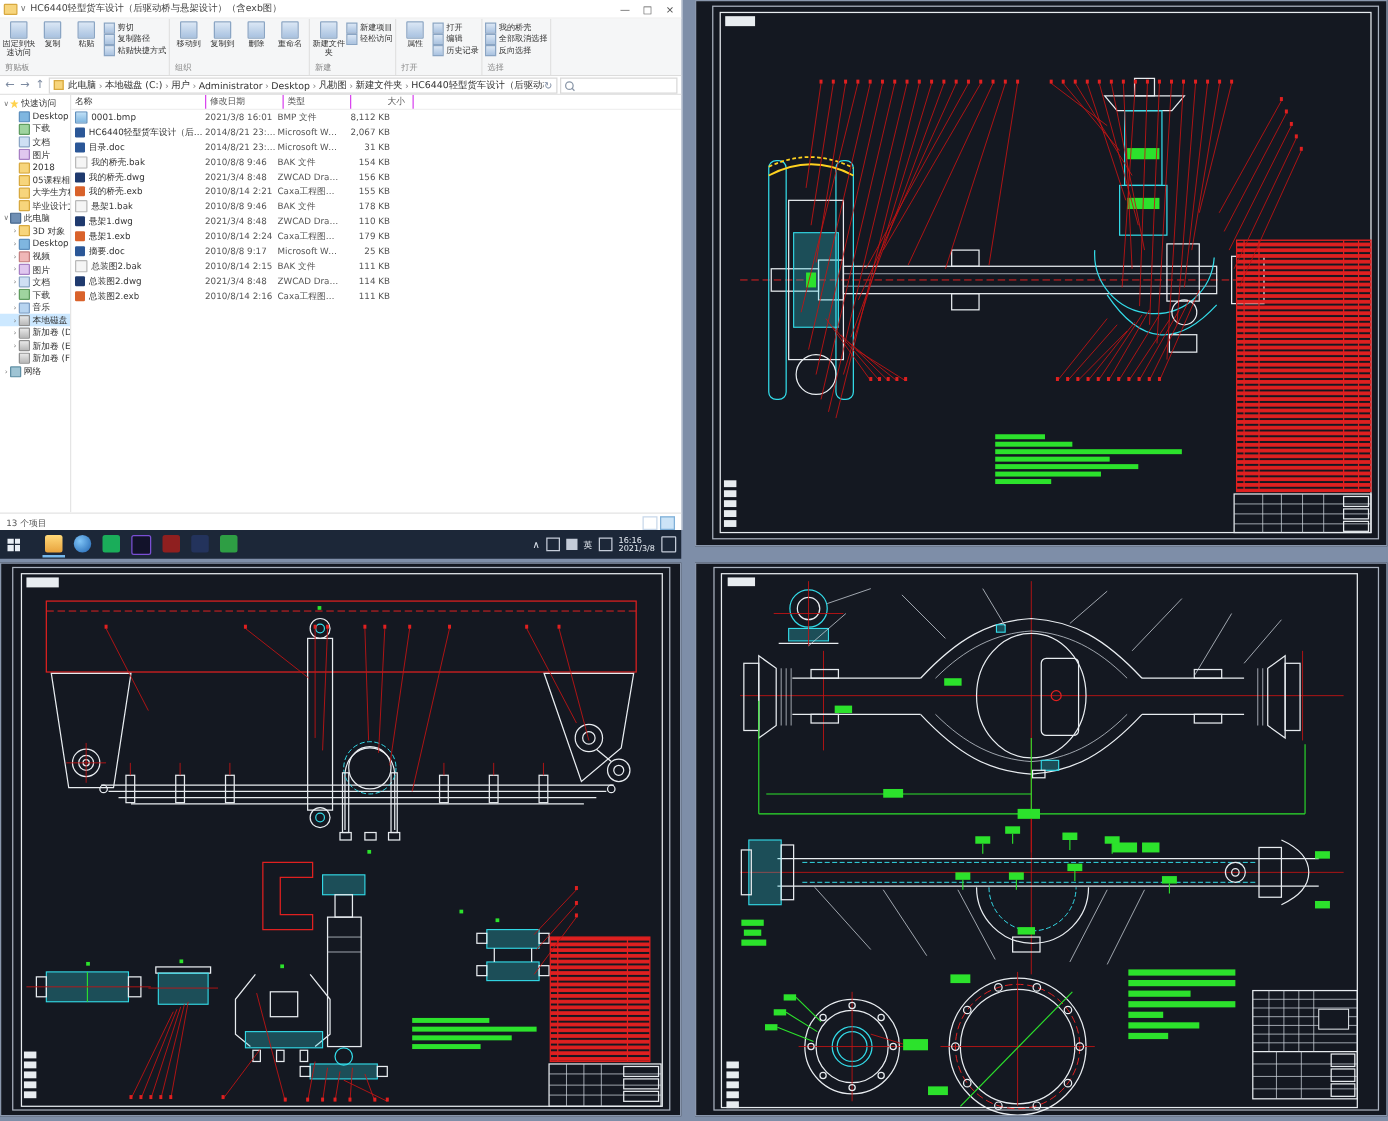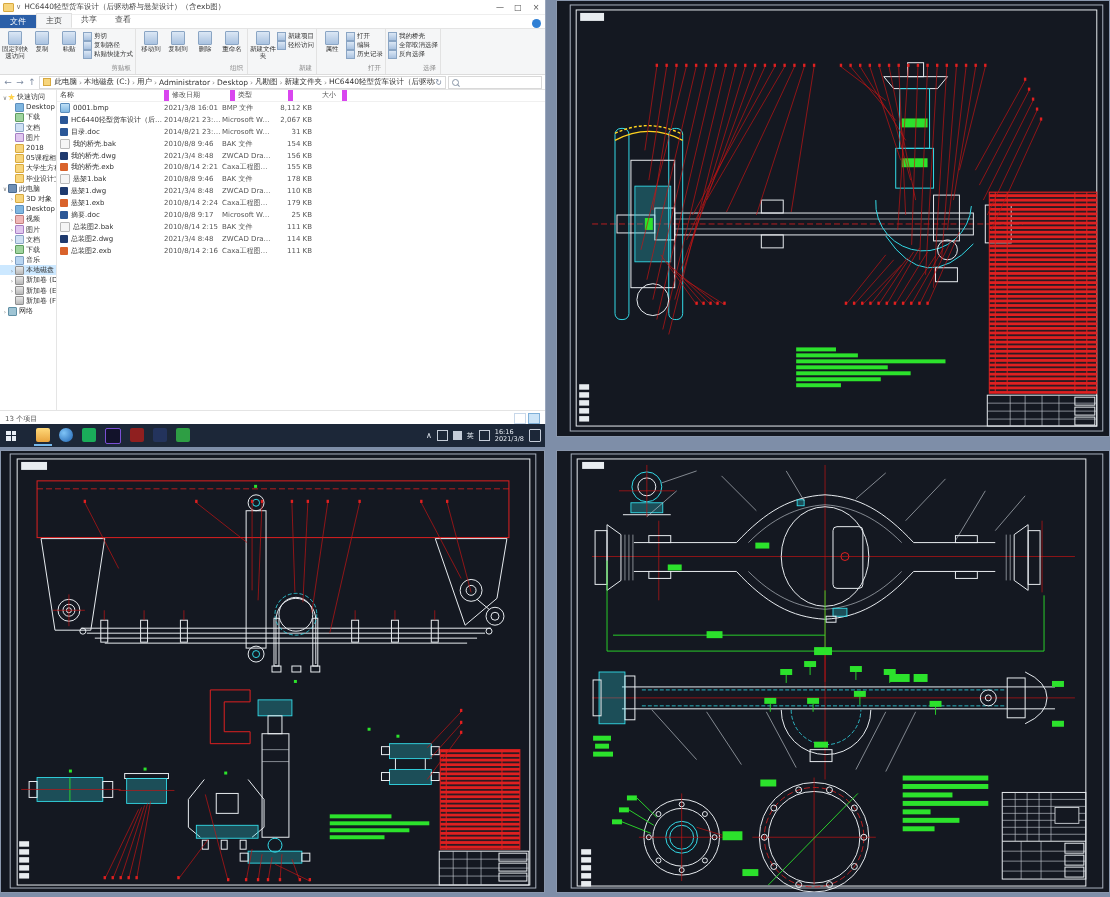--- a/index.html
+++ b/index.html
@@ -24,21 +24,21 @@
   .ribbon{height:45px;flex:0 0 45px;background:#f5f6f7;border-bottom:1px solid #dcdcdc;display:flex;align-items:stretch;overflow:hidden;}
   .rgroup{display:flex;flex-direction:column;border-right:1px solid #e2e2e2;padding:1px 2px 0 2px;}
   .rbody{display:flex;flex:1;align-items:flex-start;gap:1px;}
   .rbig{width:26px;display:flex;flex-direction:column;align-items:center;padding-top:1px;}
   .rbig .ric{width:12px;height:12px;background:linear-gradient(#dbe7f5,#a9c2e0);border:1px solid #8aa5c4;border-radius:1px;}
   .rlbl{font-size:6.5px;line-height:7px;text-align:center;color:#333;max-height:14px;overflow:hidden;margin-top:1px;}
   .rsmallcol{display:flex;flex-direction:column;gap:1px;padding-top:2px;}
   .rsmall{display:flex;align-items:center;gap:2px;height:8px;}
   .rics{width:7px;height:7px;background:linear-gradient(#dbe7f5,#a9c2e0);border:1px solid #8aa5c4;}
   .rslbl{font-size:6.5px;color:#333;white-space:nowrap;max-width:52px;overflow:hidden;}
-  .rcap{font-size:6.5px;color:#888;text-align:right;padding:0 2px 1px 2px;}
+  .rcap{font-size:6.5px;color:#888;text-align:left;padding:0 2px 1px 2px;}
   .addrrow{height:14px;flex:0 0 14px;display:flex;align-items:center;gap:2px;padding:0 3px;background:#fff;border-bottom:1px solid #e4e4e4;}
   .navarr{color:#7c8aa0;font-size:9px;width:10px;text-align:center;}
   .crumbbox{flex:1;height:11px;border:1px solid #d9d9d9;background:#fff;display:flex;align-items:center;padding:0 3px;overflow:hidden;white-space:nowrap;}
   .crumb{font-size:7.5px;color:#333;}
   .crumbsep{font-size:7.5px;color:#888;margin:0 2px;}
   .crumbbox .refresh{margin-left:auto;color:#7c8aa0;font-size:8px;}
   .searchbox{width:86px;height:11px;border:1px solid #d9d9d9;display:flex;align-items:center;padding:0 3px;flex:0 0 86px;}
   .lens{width:5px;height:5px;border:1px solid #8a97a8;border-radius:50%;position:relative;}
   .lens::after{content:"";position:absolute;width:3px;height:1px;background:#8a97a8;transform:rotate(45deg);left:4px;top:5px;}
   .main{flex:1;display:flex;overflow:hidden;background:#fff;}
@@ -54,21 +54,21 @@
   .ni-doc{background:#cfe0f4;border:1px solid #8aa5c4;}
   .ni-pic{background:#e0c7ef;border:1px solid #a77fc4;}
   .ni-video{background:#f0b7b7;border:1px solid #c47f7f;}
   .ni-music{background:#b7d4f0;border:1px solid #7f9fc4;}
   .ni-pc{background:#6f8fb4;border:1px solid #4a6a8f;}
   .ni-drive{background:linear-gradient(#e8e8e8,#b8b8b8);border:1px solid #8f8f8f;}
   .ni-network{background:#9fc4d4;border:1px solid #5f8fa4;}
   .nlabel{font-size:7px;color:#333;}
   .filepane{flex:1;display:flex;flex-direction:column;overflow:hidden;}
   .fhead{display:flex;height:11px;flex:0 0 11px;border-bottom:1px solid #f0f0f0;align-items:center;color:#666;}
-  .fh{font-size:7px;padding-left:3px;border-right:5px solid #d946ef;height:11px;line-height:11px;}
+  .fh{font-size:7px;padding-left:3px;border-right:1px solid #d946ef;height:11px;line-height:11px;}
   .frow{display:flex;align-items:center;height:11.9px;}
   .fcell{font-size:7px;color:#333;white-space:nowrap;overflow:hidden;text-overflow:ellipsis;}
   .c-name{width:104px;flex:0 0 104px;display:flex;align-items:center;padding-left:3px;}
   .c-date{width:58px;flex:0 0 58px;color:#555;}
   .c-type{width:50px;flex:0 0 50px;color:#555;}
   .c-size{width:40px;flex:0 0 40px;text-align:right;padding-right:6px;color:#555;}
   .fi{width:8px;height:8px;flex:0 0 8px;margin-right:3px;border-radius:1px;}
   .fi-bmp{background:linear-gradient(#bfe0f7,#7fb6e0);border:1px solid #5d8fbd;}
   .fi-word{background:#2b5797;}
   .fi-bak{background:#f5f5f5;border:1px solid #b9b9b9;}
@@ -134,29 +134,20 @@
       <span class="qat">
         <span class="fldico"></span>
         <span class="qarr">∨</span>
       </span>
       <span class="title">HC6440轻型货车设计（后驱动桥与悬架设计）（含exb图）</span>
       <span class="wincontrols">
         <span>—</span>
         <span>□</span>
         <span>×</span>
       </span>
-    </div>
-    <div class="tabsrow">
-      <span class="filetab">文件</span>
-      <span id="tabslist" style="display:flex;">
-          <span class="tab active">主页</span>
-          <span class="tab">共享</span>
-          <span class="tab">查看</span>
-        </span>
-      <span class="helpdot"></span>
     </div>
     <div class="ribbon" id="ribbon">
         <div class="rgroup">
           <div class="rbody">
             <div class="rbig">
               <div class="ric"></div>
               <div class="rlbl">固定到快速访问</div>
             </div>
             <div class="rbig">
               <div class="ric"></div>

